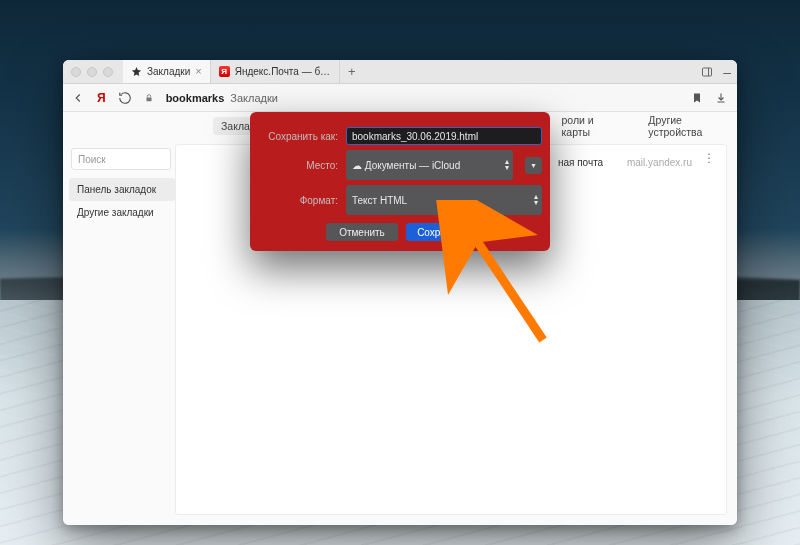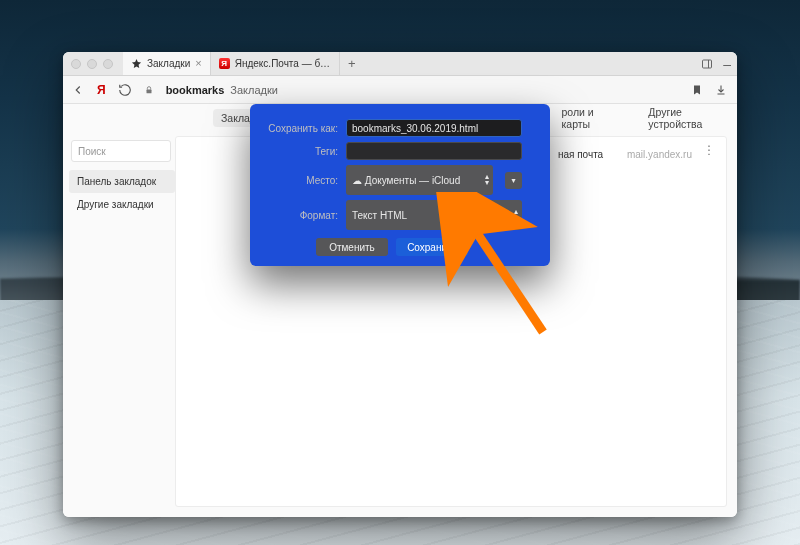--- a/index.html
+++ b/index.html
@@ -28,21 +28,21 @@
   body::after {
     top: 300px; height: 245px;
     background:
       repeating-linear-gradient(15deg, rgba(255,255,255,.05) 0 2px, transparent 2px 14px),
       repeating-linear-gradient(-15deg, rgba(0,0,0,.04) 0 2px, transparent 2px 16px),
       linear-gradient(to bottom, #b9c8cf 0%, #d8e4e9 40%, #e6eef2 100%);
     z-index: 0;
   }
 
   .window {
-    position: absolute; left: 63px; top: 52px; width: 674px; height: 465px;
+    position: absolute; left: 63px; top: 60px; width: 674px; height: 465px;
     background: #ffffff; border-radius: 6px; overflow: hidden;
     box-shadow: 0 22px 60px rgba(0,0,0,.45), 0 4px 14px rgba(0,0,0,.35);
     display: flex; flex-direction: column;
     z-index: 2;
   }
 
   
   .tabstrip {
     height: 24px; background: #e7e7e7; display: flex; align-items: center;
     border-bottom: 1px solid #d4d4d4; position: relative;
@@ -99,23 +99,23 @@
     flex: 1; margin: 4px 10px 10px 0; background: #fff; border: 1px solid #ececec;
     border-radius: 3px; position: relative; padding: 12px 14px;
   }
   .more-dots { position: absolute; right: 10px; top: 6px; color: #777; font-size: 12px; letter-spacing: 1px; }
   .bm-entry { font-size: 10px; color: #333; }
   .bm-entry .url { color: #aaa; margin-left: 21px; }
 
   
   .sheet {
     position: absolute; width: 300px; left: 50%; transform: translateX(-50%);
-    top: 52px; background: #1d4ed8; color: #ddd;
+    top: 52px; background: #b91c1c; color: #ddd;
     border-radius: 6px; box-shadow: 0 18px 40px rgba(0,0,0,.55);
-    padding: 10px 28px 10px 12px; font-size: 10px;
+    padding: 10px 8px 10px 12px; font-size: 10px;
     z-index: 5;
   }
   .sheet .row { display: flex; align-items: center; gap: 8px; margin: 5px 0; }
   .sheet .row .lab { width: 76px; text-align: right; color: #bfbfbf; }
   .sheet input[type=text] {
     flex: 1; background: #1d1d1f; border: 1.5px solid #2f64c1; border-radius: 3px;
     color: #e6e6e6; font-size: 10px; padding: 2px 5px; height: 18px;
   }
   .sheet input.tags {
     border: 1px solid #4a4a4c; background: #2a2a2c;
@@ -234,24 +234,20 @@
       </div>
     </div>
   </div>
 
   <div class="sheet">
     <div class="row">
       <div class="lab">Сохранить как:</div>
       <input type="text" value="bookmarks_30.06.2019.html" style="">
     </div>
     <div class="row">
-      <div class="lab">Теги:</div>
-      <input type="text" class="tags" style="">
-    </div>
-    <div class="row">
       <div class="lab">Место:</div>
       <div class="select">
         <span><span>☁︎ </span><span>Документы — iCloud</span></span>
         <div class="arrows">
             <span>▴</span>
             <span>▾</span>
           </div>
       </div>
       <div class="drop-extra">▾</div>
     </div>

